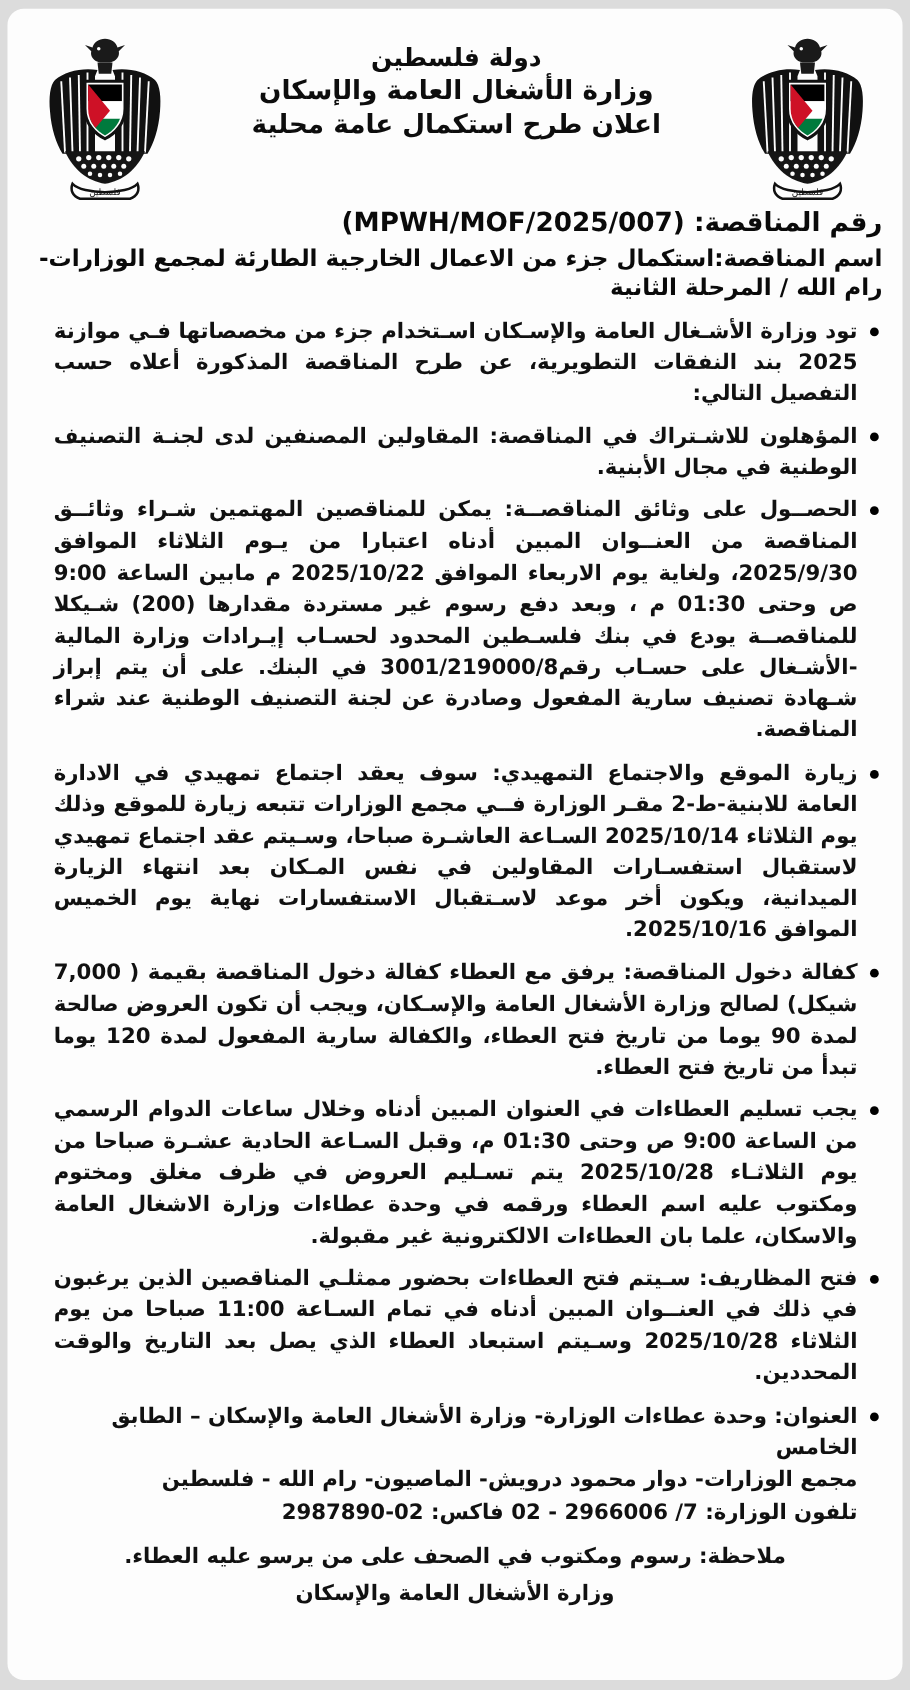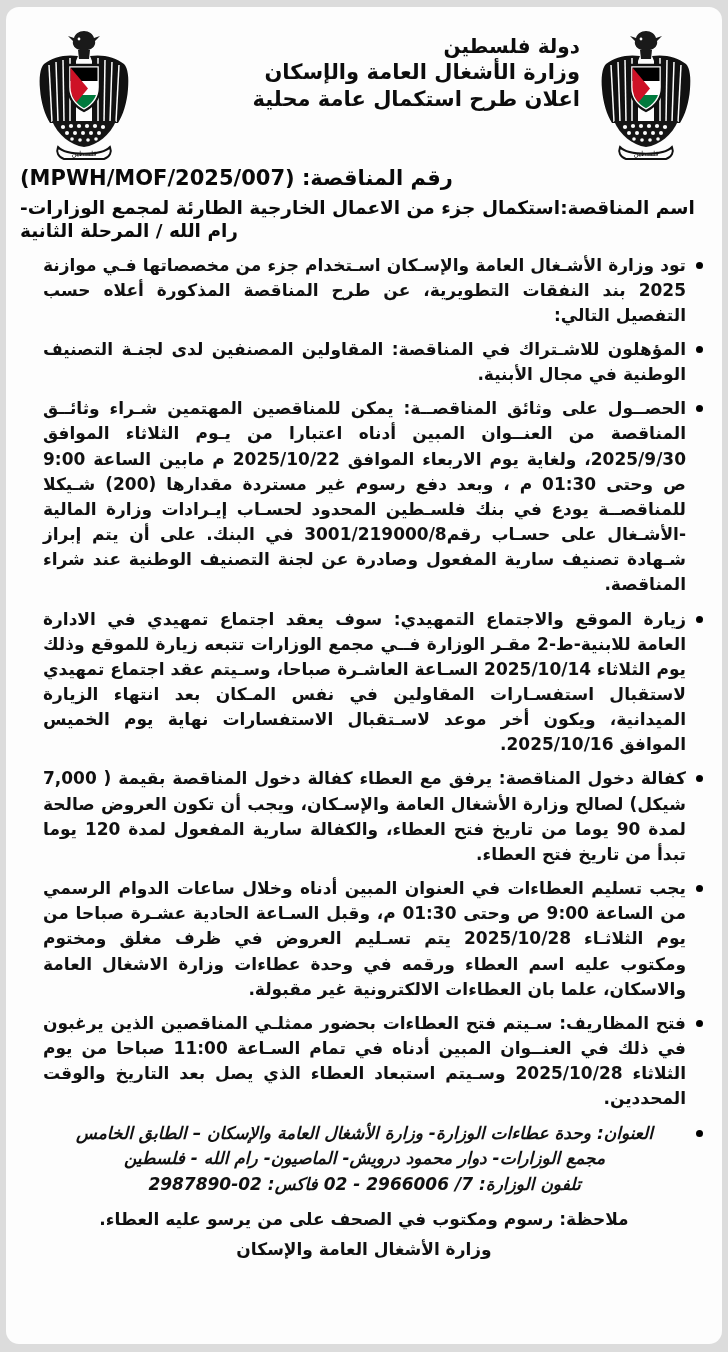--- a/index.html
+++ b/index.html
@@ -44,35 +44,36 @@
   }
   .emblem.left  { left: 12px; }
   .emblem.right { right: 10px; }
   .emblem svg { width: 100%; height: 100%; display: block; }
 
   .header-titles {
     position: absolute;
     left: 130px;
     right: 128px;
     top: 16px;
+    text-align: center;
   }
   .header-titles div {
     font-weight: bold;
     color: #0d0d0d;
     line-height: 1.30;
     letter-spacing: -0.2px;
   }
   .ht-1 { font-size: 20px; }
   .ht-2 { font-size: 21px; }
   .ht-3 { font-size: 21px; }
 
   
   .tender-id,
   .tender-name {
-    text-align: left;
+    text-align: right;
     font-weight: bold;
     color: #0a0a0a;
     direction: rtl;
   }
   .tender-id {
     font-size: 21px;
     margin: -2px 2px 5px 0;
     line-height: 1.25;
   }
   .tender-name {
@@ -112,21 +113,21 @@
   }
 
   
   .addr-lines {
     font-size: 17px;
     font-weight: bold;
     color: #111;
     line-height: 1.52;
     direction: rtl;
   }
-  .addr-lines .ln { text-align: center; font-style: italic; }
+  .addr-lines .ln { text-align: right; }
 
   .note-line {
     text-align: center;
     font-size: 17px;
     font-weight: bold;
     color: #111;
     line-height: 1.5;
     margin-top: 2px;
     direction: rtl;
   }

